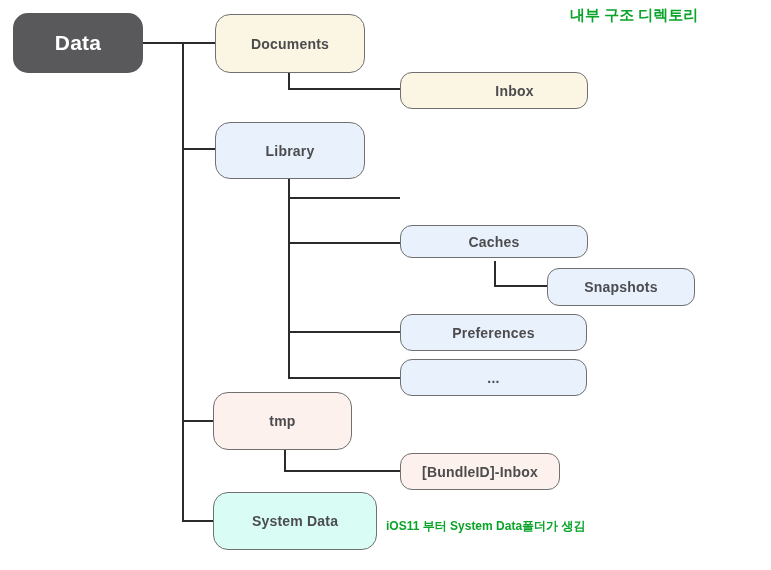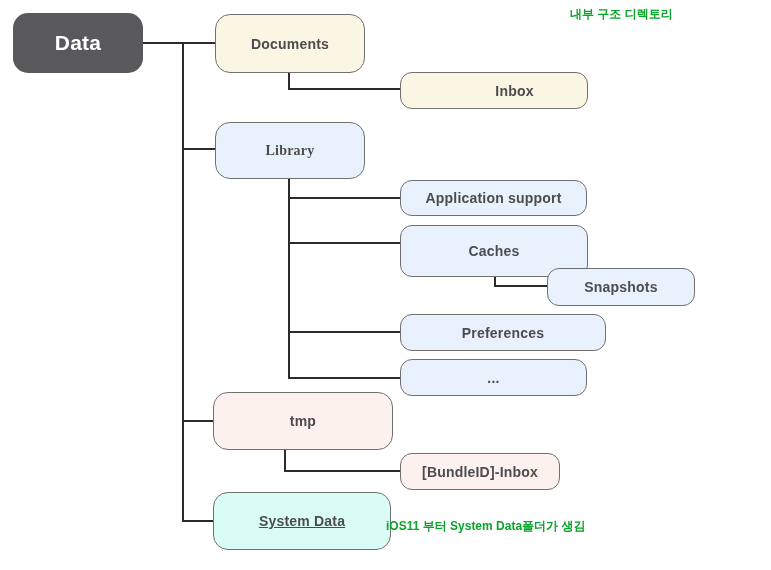--- a/index.html
+++ b/index.html
@@ -71,35 +71,34 @@
 
   <div class="line" style="left:284px; top:450px; width:2px; height:22px;"></div>
   <div class="line" style="left:284px; top:470px; width:116px; height:2px;"></div>
 
   <div class="node root" style="left: 13px; top: 13px; width: 130px; height: 60px; background-color: rgb(89, 89, 91); color: rgb(255, 255, 255);">Data</div>
 
   <div class="node lv1" style="left: 215px; top: 14px; width: 150px; height: 59px; background-color: rgb(251, 245, 227); color: rgb(76, 76, 78);">Documents</div>
 
   <div class="node lv2" style="left: 400px; top: 72px; width: 188px; height: 37px; background-color: rgb(251, 245, 227); color: rgb(76, 76, 78); padding-left: 41px;">Inbox</div>
 
-  <div class="node lv1" style="left: 215px; top: 122px; width: 150px; height: 57px; background-color: rgb(233, 241, 253); color: rgb(76, 76, 78); font-family: Liberation Serif, serif;">Library</div>
+  <div class="node lv1" style="left: 215px; top: 122px; width: 150px; height: 57px; background-color: rgb(233, 241, 253); color: rgb(76, 76, 78);">Library</div>
 
-  <div class="node lv2" style="left: 400px; top: 180px; width: 187px; height: 36px; background-color: rgb(233, 241, 253); color: rgb(76, 76, 78);">Application support</div>
 
-  <div class="node lv2" style="left: 400px; top: 225px; width: 188px; height: 52px; background-color: rgb(233, 241, 253); color: rgb(76, 76, 78);">Caches</div>
+  <div class="node lv2" style="left: 400px; top: 225px; width: 188px; height: 33px; background-color: rgb(233, 241, 253); color: rgb(76, 76, 78);">Caches</div>
 
   <div class="node lv2" style="left: 547px; top: 268px; width: 148px; height: 38px; background-color: rgb(233, 241, 253); color: rgb(76, 76, 78);">Snapshots</div>
 
-  <div class="node lv2" style="left: 400px; top: 314px; width: 206px; height: 37px; background-color: rgb(233, 241, 253); color: rgb(76, 76, 78);">Preferences</div>
+  <div class="node lv2" style="left: 400px; top: 314px; width: 187px; height: 37px; background-color: rgb(233, 241, 253); color: rgb(76, 76, 78);">Preferences</div>
 
   <div class="node lv2" style="left: 400px; top: 359px; width: 187px; height: 37px; background-color: rgb(233, 241, 253); color: rgb(76, 76, 78);">...</div>
 
-  <div class="node lv1" style="left: 213px; top: 392px; width: 180px; height: 58px; background-color: rgb(253, 241, 237); color: rgb(76, 76, 78);">tmp</div>
+  <div class="node lv1" style="left: 213px; top: 392px; width: 139px; height: 58px; background-color: rgb(253, 241, 237); color: rgb(76, 76, 78);">tmp</div>
 
   <div class="node lv2" style="left: 400px; top: 453px; width: 160px; height: 37px; background-color: rgb(253, 241, 237); color: rgb(76, 76, 78);">[BundleID]-Inbox</div>
 
-  <div class="node lv1" style="left: 213px; top: 492px; width: 178px; height: 58px; background-color: rgb(217, 252, 244); color: rgb(76, 76, 78); text-decoration: underline;">System Data</div>
+  <div class="node lv1" style="left: 213px; top: 492px; width: 164px; height: 58px; background-color: rgb(217, 252, 244); color: rgb(76, 76, 78);">System Data</div>
 
-  <div class="annotation" style="left: 570px; top: 6px; font-size: 12px; color: rgb(10, 164, 42);">내부 구조 디렉토리</div>
+  <div class="annotation" style="left: 570px; top: 6px; font-size: 15px; color: rgb(10, 164, 42);">내부 구조 디렉토리</div>
 
   <div class="annotation" style="left: 386px; top: 518px; font-size: 12px; color: rgb(10, 164, 42);">iOS11 부터 System Data폴더가 생김</div>
 
 </div>
 
 </body></html>

